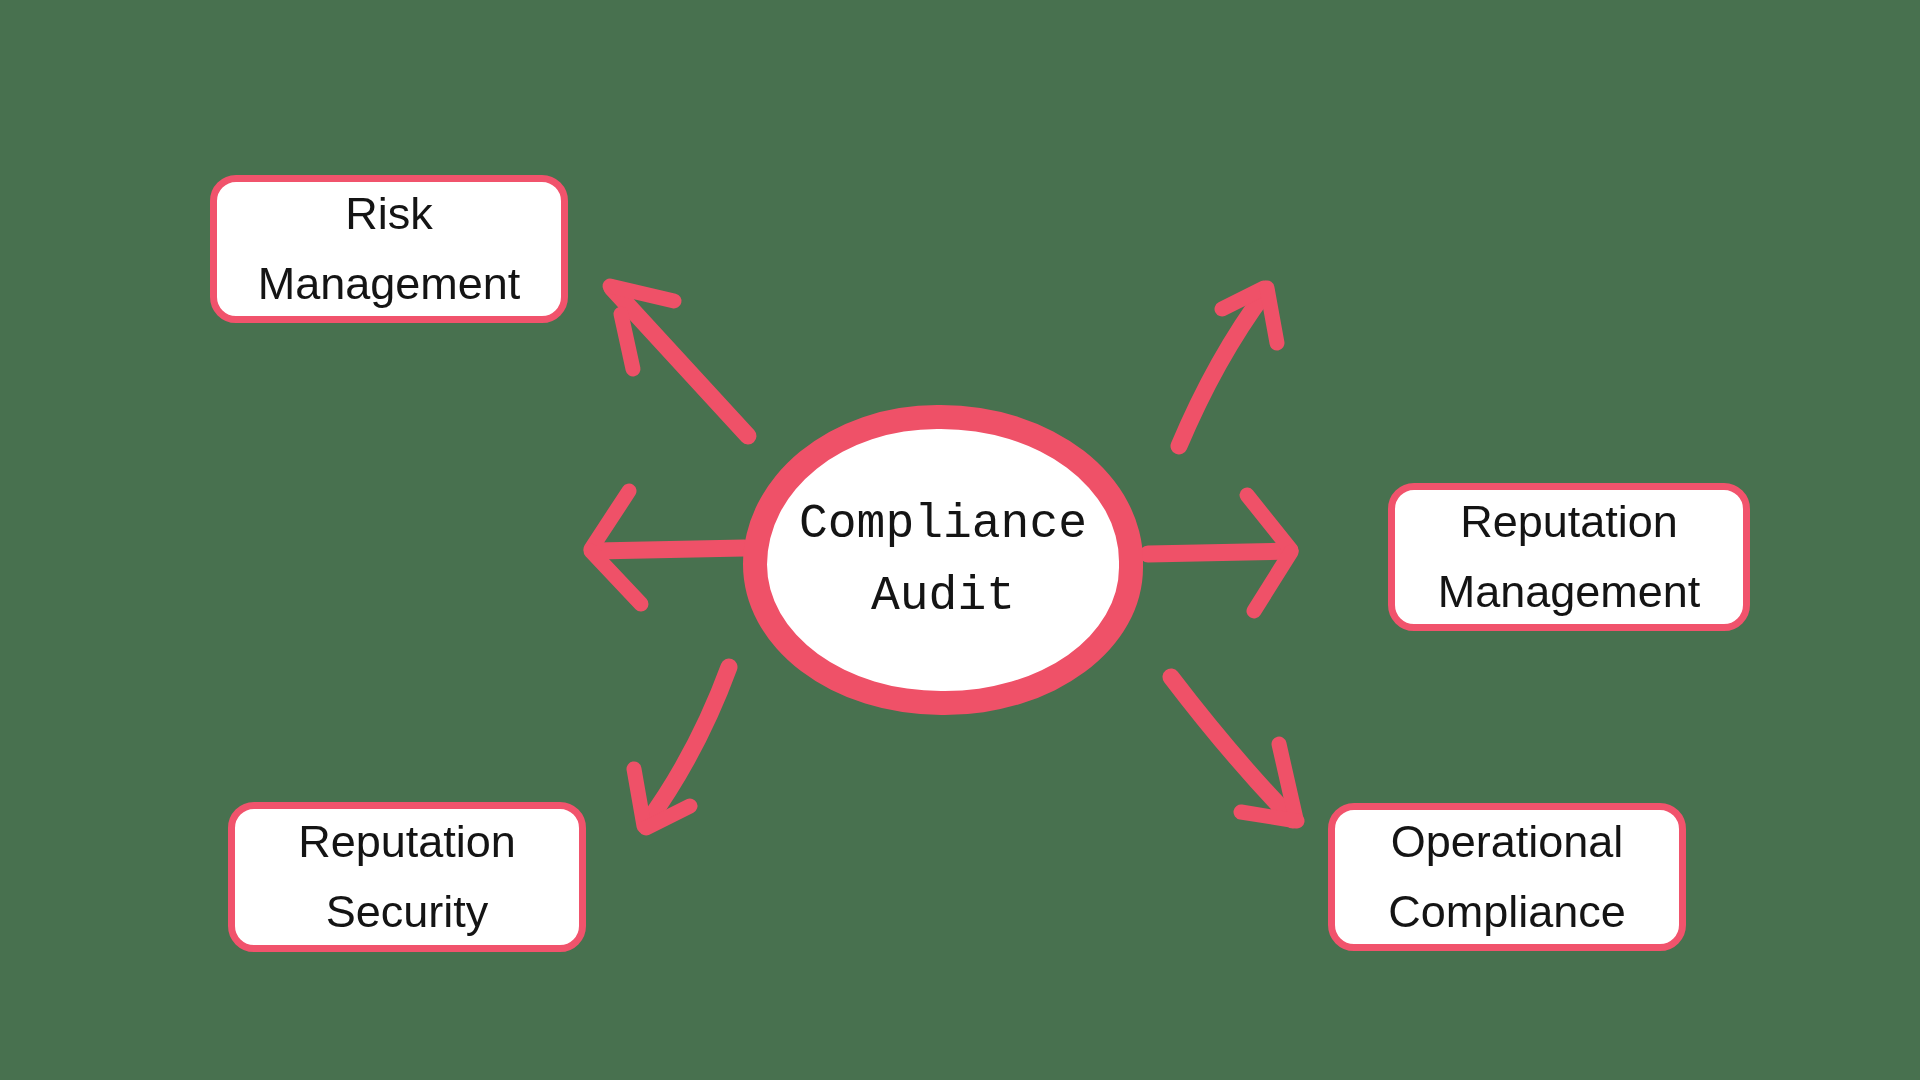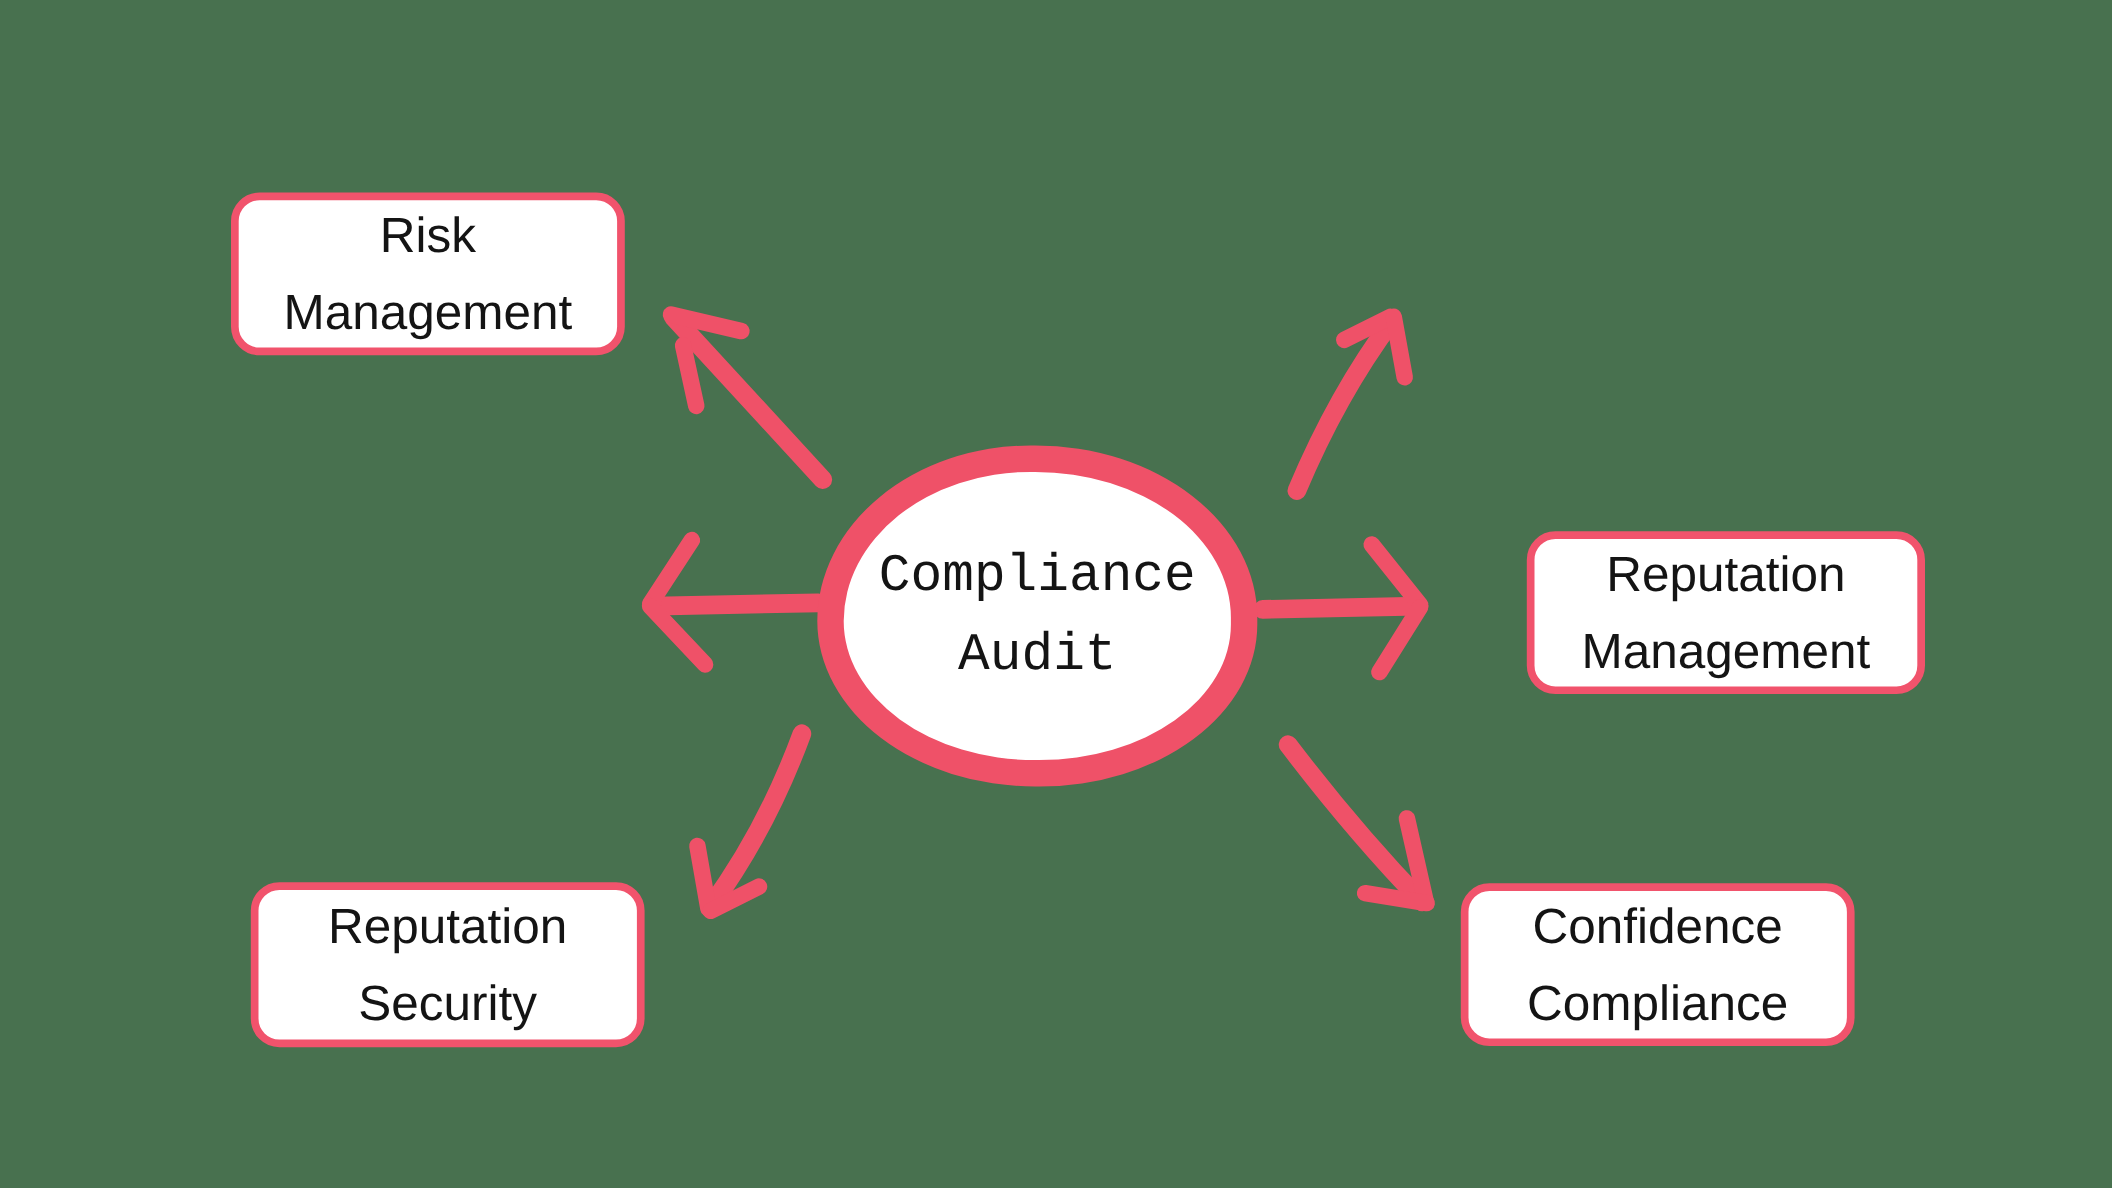--- a/index.html
+++ b/index.html
@@ -127,21 +127,21 @@
     <span class="nline">Security</span>
   </div>
 
 
   <div class="node" style="left:1388px; top:483px; width:362px;">
     <span class="nline">Reputation</span>
     <span class="nline">Management</span>
   </div>
 
   <div class="node" style="left:1328px; top:803px;">
-    <span class="nline">Confidence</span>
+    <span class="nline">Operational</span>
     <span class="nline">Compliance</span>
   </div>
 
   <div class="center-node">
     <span class="cline">Compliance</span>
     <span class="cline">Audit</span>
   </div>
 
 </div>
 

